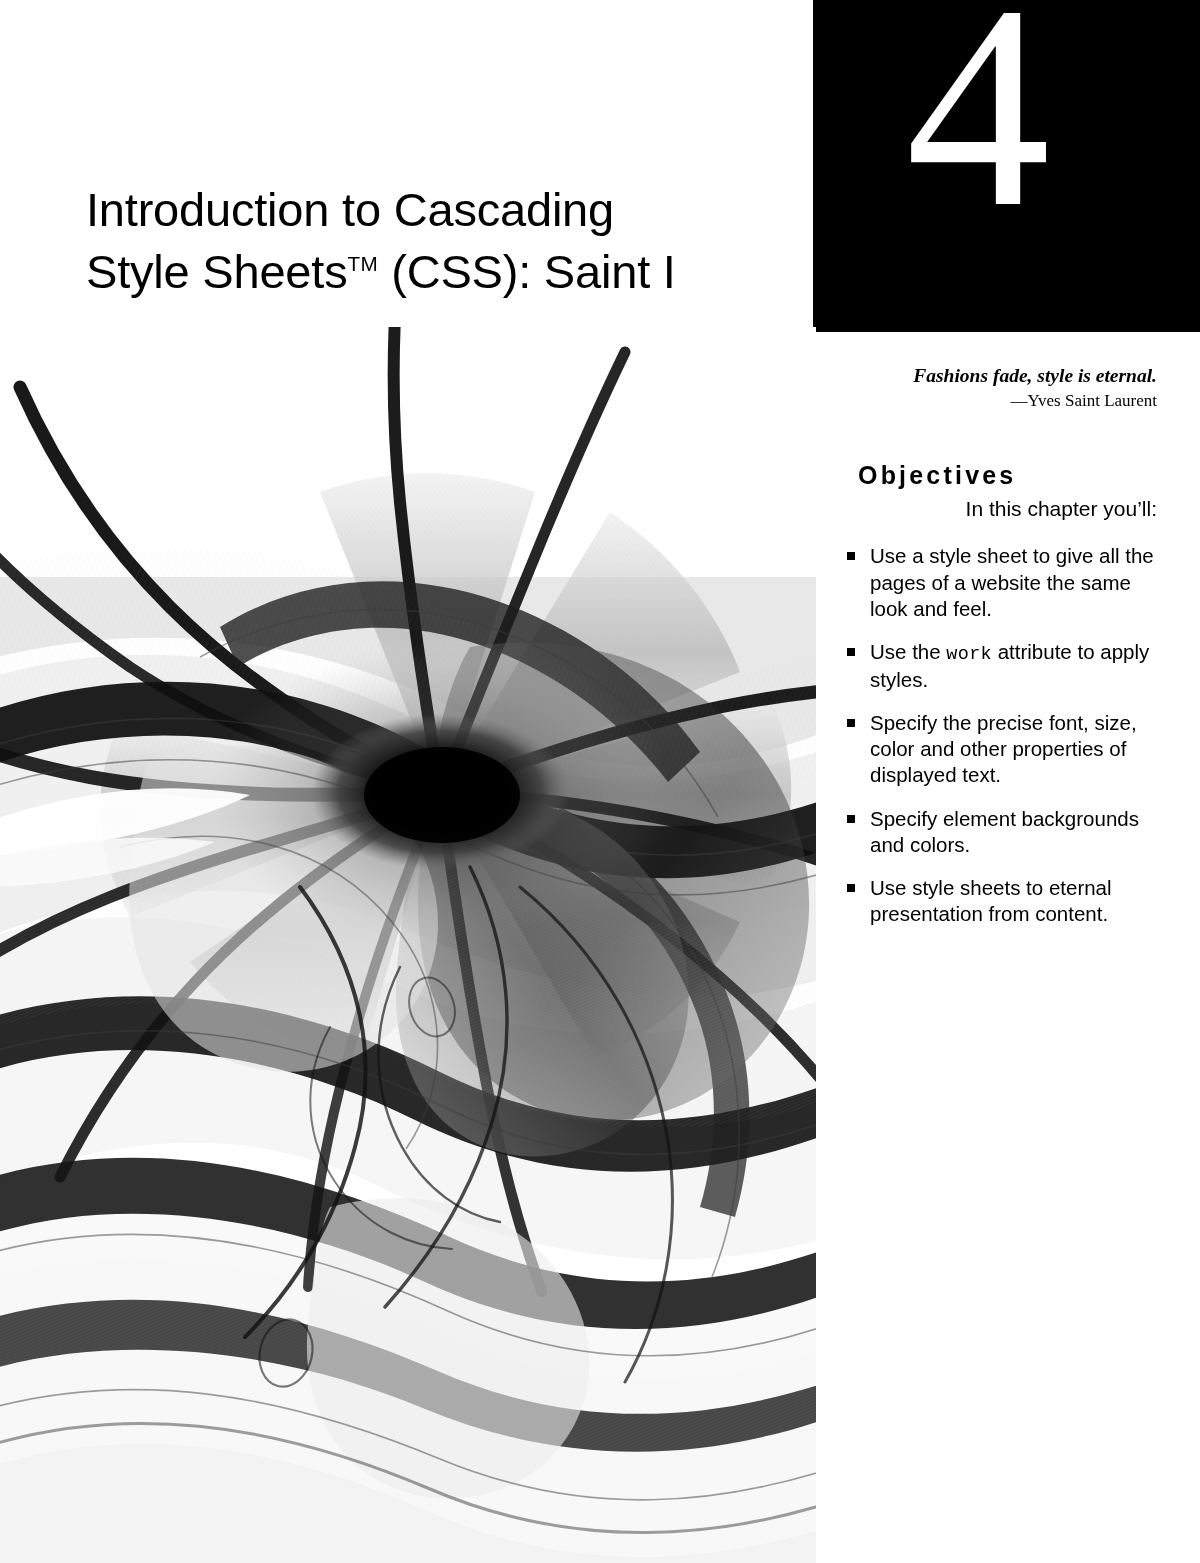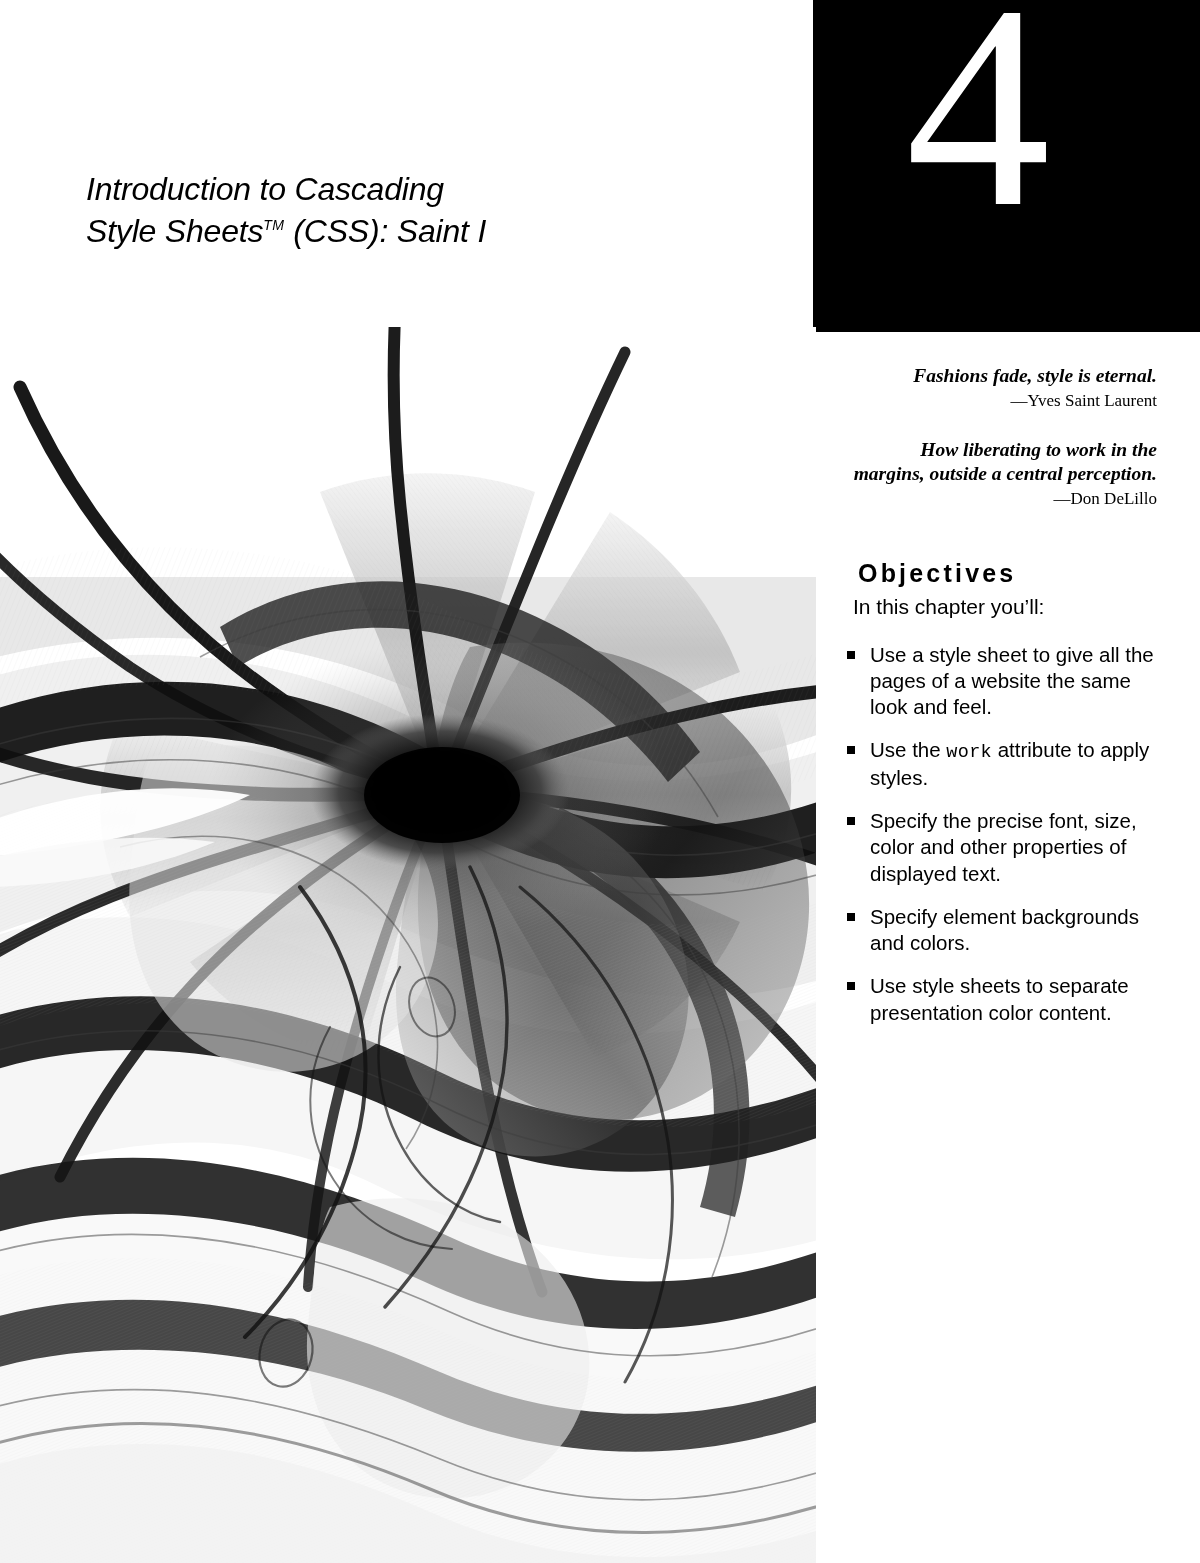--- a/index.html
+++ b/index.html
@@ -39,26 +39,25 @@
     font-weight: 400;
   }
 
   
   #chapter-title {
     position: absolute;
     left: 86px;
     top: 148px;
     width: 700px;
     font-family: "Liberation Sans Narrow", "Liberation Sans", sans-serif;
-    font-size: 32px;
+    font-size: 47px;
     line-height: 1.30;
     font-weight: 400;
     letter-spacing: -0.2px;
     color: #000000;
-    font-style: italic;
   }
   #chapter-title .tm {
     font-size: 0.44em;
     vertical-align: super;
     letter-spacing: 0.5px;
     text-align: right;
   }
 
   
   #cover-artwork {
@@ -109,20 +108,21 @@
     font-weight: bold;
     letter-spacing: 3.2px;
     line-height: 1.1;
   }
   #objectives-intro {
     margin: 7px 0 0 8px;
     font-family: "Liberation Sans Narrow", "Liberation Sans", sans-serif;
     font-size: 21px;
     font-weight: 400;
     line-height: 1.2;
+    text-align: right;
   }
 
   #objectives-list {
     list-style: none;
     margin: 22px 0 0 0;
     padding: 0;
   }
   #objectives-list li {
     position: relative;
     padding-left: 25px;
@@ -318,30 +318,26 @@
   </svg>
 </div>
 
 <div id="right-column">
 
   <div class="quote-block">
     <p class="quote-text">Fashions fade, style is eternal.</p>
     <p class="quote-attrib">—Yves Saint Laurent</p>
   </div>
 
-  <div class="quote-block">
-    <p class="quote-text">How liberating to work in the margins, outside a central perception.</p>
-    <p class="quote-attrib">—Don DeLillo</p>
-  </div>
 
   <h2 id="objectives-heading">Objectives</h2>
   <p id="objectives-intro">In this chapter you’ll:</p>
 
   <ul id="objectives-list">
       <li><span class="bullet-square"></span></li>
       <li><span class="bullet-square"></span><span>Use a style sheet to give all the pages of a website the same look and feel.</span></li>
       <li><span class="bullet-square"></span><span>Use the </span><code>work</code><span> attribute to apply styles.</span></li>
       <li><span class="bullet-square"></span><span>Specify the precise font, size, color and other properties of displayed text.</span></li>
       <li><span class="bullet-square"></span><span>Specify element backgrounds and colors.</span></li>
       <li><span class="bullet-square"></span></li>
-      <li><span class="bullet-square"></span><span>Use style sheets to separate presentation color content.</span></li>
+      <li><span class="bullet-square"></span><span>Use style sheets to eternal presentation from content.</span></li>
     </ul>
 </div>
 
 </body></html>

